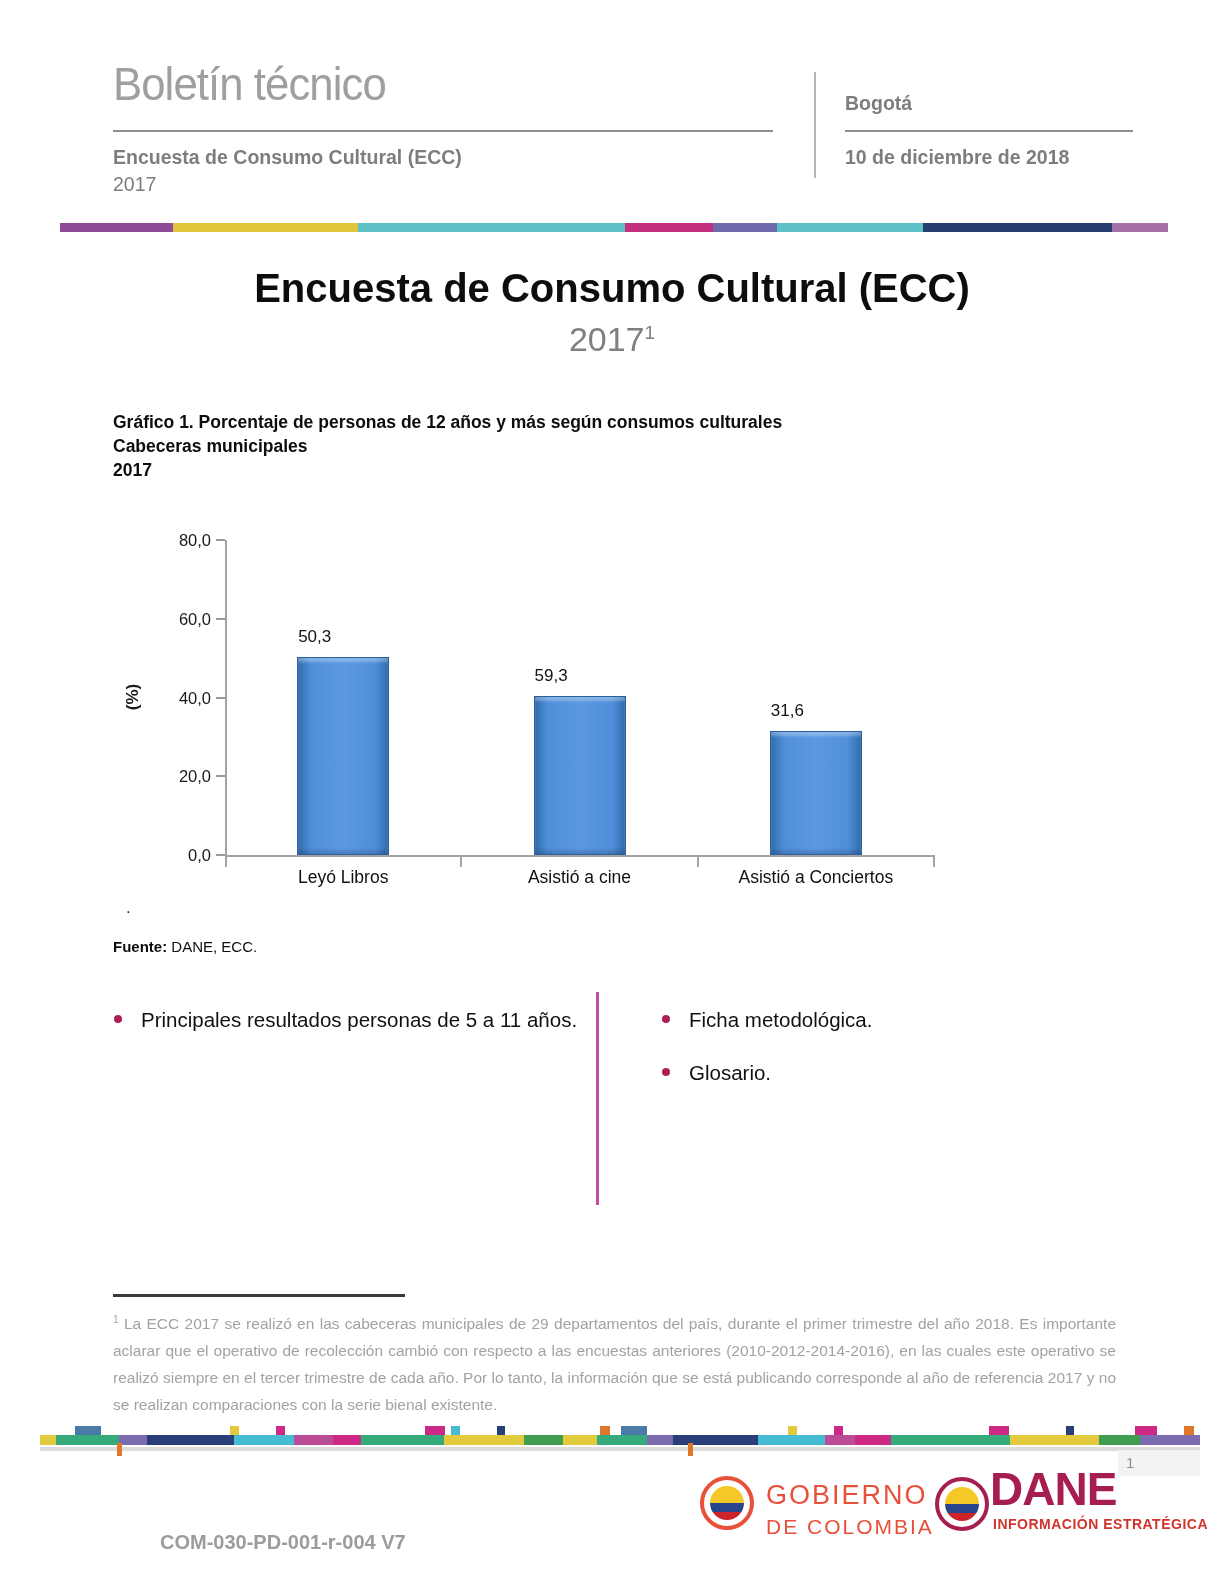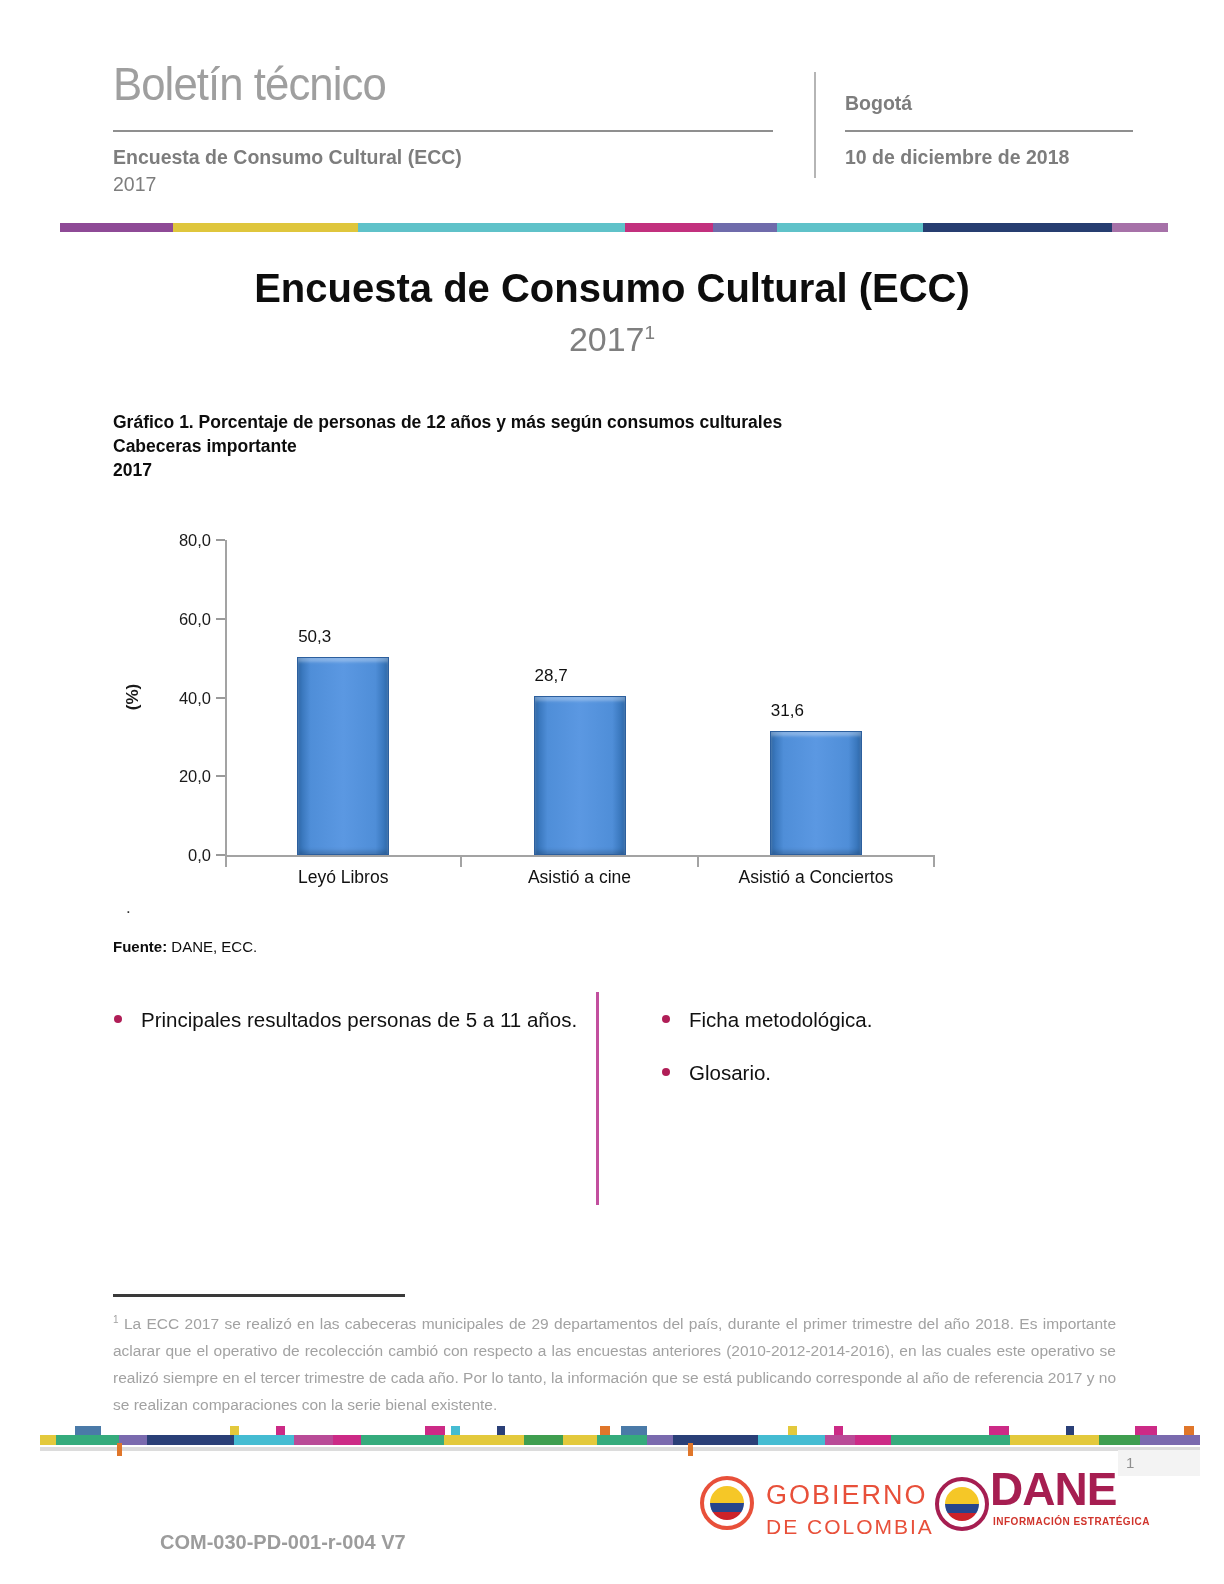--- a/index.html
+++ b/index.html
@@ -77,21 +77,21 @@
                 border-radius:50%;overflow:hidden;}
   .crest .inner .y{height:50%;background:#f5c727;}
   .crest .inner .b{height:25%;background:#27458c;}
   .crest .inner .r{height:25%;background:#cc2229;}
   .crest-gob{left:700px;top:1476px;border:4px solid #e8503a;}
   .crest-dane{left:935px;top:1477px;border:4px solid #a61e51;}
   .gob-text{left:766px;top:1480px;color:#e8503a;}
   .gob-l1{font-size:27px;letter-spacing:2px;}
   .gob-l2{font-size:21px;letter-spacing:2px;margin-top:4px;}
   .dane-word{left:990px;top:1462px;font-size:46px;font-weight:bold;color:#a61e51;letter-spacing:-1px;}
-  .dane-tag{left:993px;top:1516px;font-size:10px;font-weight:bold;color:#d0342c;letter-spacing:.5px;}
+  .dane-tag{left:993px;top:1516px;font-size:14px;font-weight:bold;color:#d0342c;letter-spacing:.5px;}
   .doc-code{left:160px;top:1531px;font-size:20px;font-weight:bold;color:#9c9c9c;}
 </style>
 </head>
 <body>
 
 <div class="page">
 
   <div class="abs kicker">Boletín técnico</div>
   <div class="abs hdr-rule-left"></div>
   <div class="abs hdr-sub">Encuesta de Consumo Cultural (ECC)</div>
@@ -114,21 +114,21 @@
 
   <div class="abs main-title">
     <span>Encuesta de Consumo Cultural (ECC)</span>
   </div>
   <div class="abs main-year">
     <span>2017</span><sup>1</sup>
   </div>
 
   <div class="abs graf-heading">
     <div>Gráfico 1. Porcentaje de personas de 12 años y más según consumos culturales</div>
-    <div>Cabeceras importante</div>
+    <div>Cabeceras municipales</div>
     <div>2017</div>
   </div>
 
   <div class="abs chart" id="chart-plot">
     <div class="abs y-axis"></div>
     <div class="abs baseline"></div>
     <div class="abs y-axis-title">(%)</div>
   <div class="ytick-label" style="left: 34px; top: 326px; position: absolute;">0,0</div>
       <div style="left: 103px; top: 334px; width: 9px; height: 2px; background: rgb(154, 154, 154); position: absolute;"></div>
       <div class="ytick-label" style="left: 34px; top: 247.25px; position: absolute;">20,0</div>
@@ -137,21 +137,21 @@
       <div style="left: 103px; top: 176.5px; width: 9px; height: 2px; background: rgb(154, 154, 154); position: absolute;"></div>
       <div class="ytick-label" style="left: 34px; top: 89.75px; position: absolute;">60,0</div>
       <div style="left: 103px; top: 97.75px; width: 9px; height: 2px; background: rgb(154, 154, 154); position: absolute;"></div>
       <div class="ytick-label" style="left: 34px; top: 11px; position: absolute;">80,0</div>
       <div style="left: 103px; top: 19px; width: 9px; height: 2px; background: rgb(154, 154, 154); position: absolute;"></div>
       <div class="abs bar" style="left: 184.167px; top: 136.944px; width: 92px; height: 198.056px; position: absolute;"></div>
       <div class="abs bar-val" style="left: 185.167px; top: 106.944px; position: absolute;">50,3</div>
       <div class="abs cat-label" style="left: 112px; width: 236.333px; position: absolute;">Leyó Libros</div>
       <div class="abs xtick" style="left: 347.333px; position: absolute;"></div>
       <div class="abs bar" style="left: 420.5px; top: 175.531px; width: 92px; height: 159.469px; position: absolute;"></div>
-      <div class="abs bar-val" style="left: 421.5px; top: 145.531px; position: absolute;">28,7</div>
+      <div class="abs bar-val" style="left: 421.5px; top: 145.531px; position: absolute;">59,3</div>
       <div class="abs cat-label" style="left: 348.333px; width: 236.333px; position: absolute;">Asistió a cine</div>
       <div class="abs xtick" style="left: 583.667px; position: absolute;"></div>
       <div class="abs bar" style="left: 656.833px; top: 210.575px; width: 92px; height: 124.425px; position: absolute;"></div>
       <div class="abs bar-val" style="left: 657.833px; top: 180.575px; position: absolute;">31,6</div>
       <div class="abs cat-label" style="left: 584.667px; width: 236.333px; position: absolute;">Asistió a Conciertos</div>
       <div class="abs xtick" style="left: 820px; position: absolute;"></div>
     </div>
 
   <div class="abs stray-dot">.</div>
   <div class="abs fuente">

